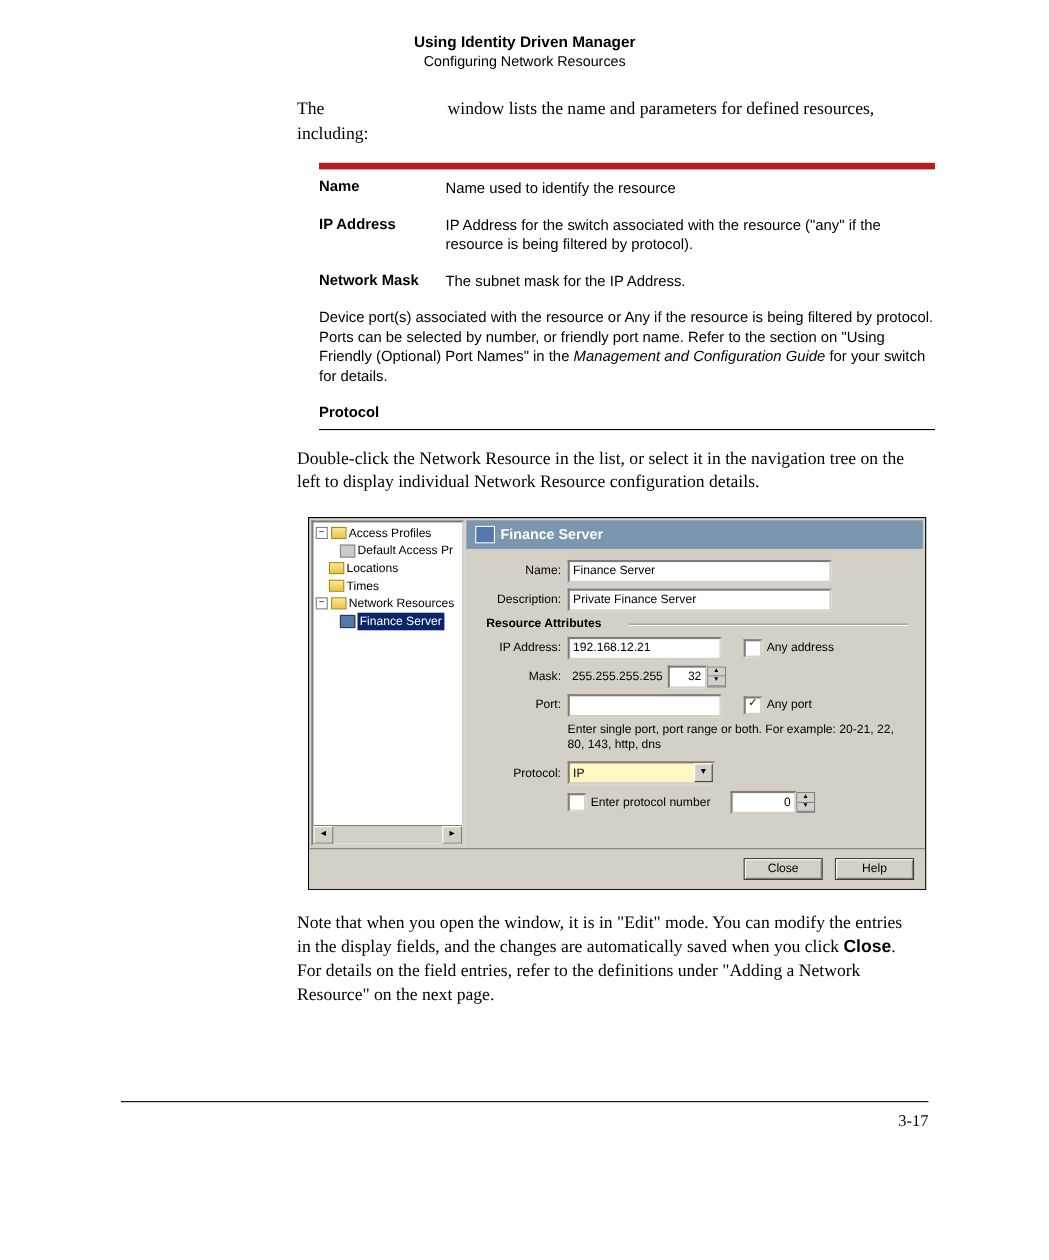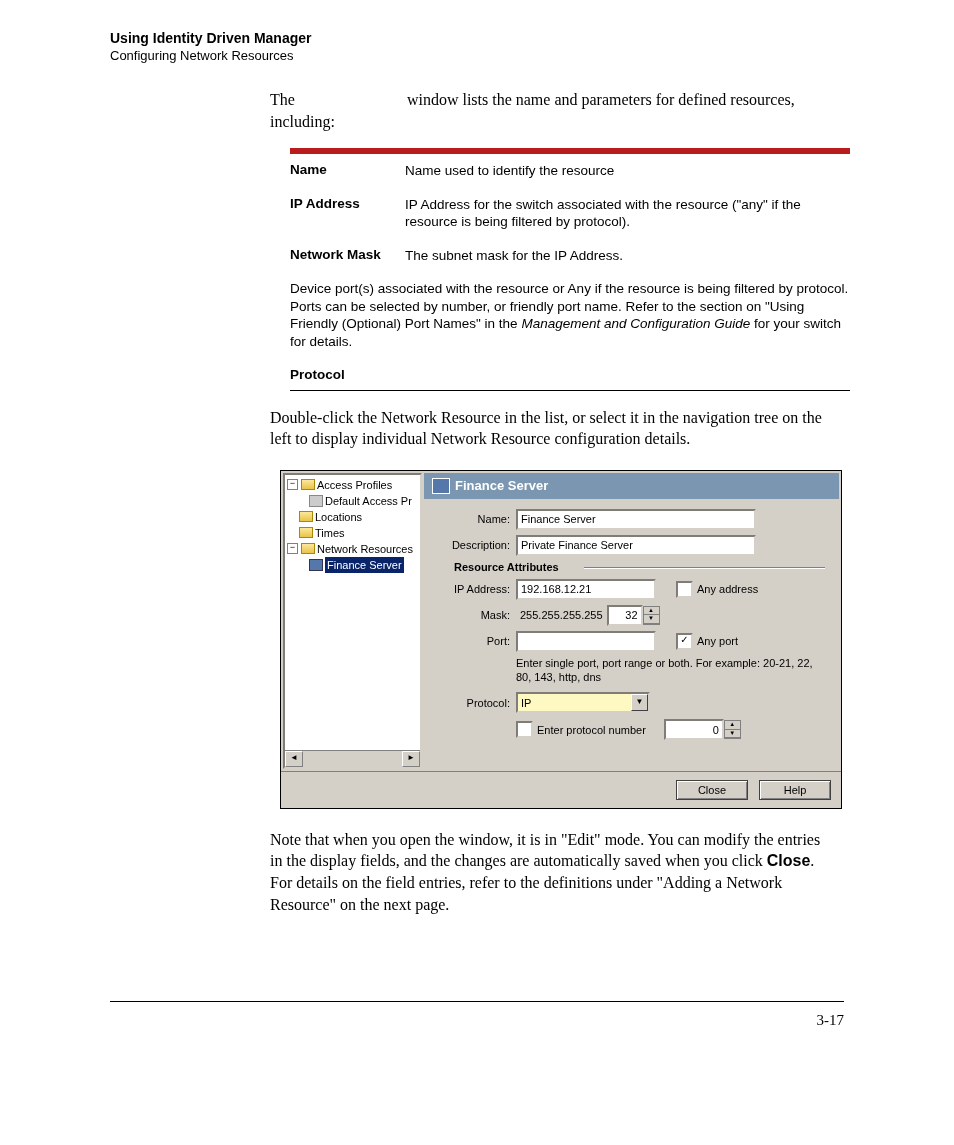--- a/index.html
+++ b/index.html
@@ -8,21 +8,21 @@
     background: #fff;
     font-family: Georgia, 'Times New Roman', serif;
     width: 954px;
     color: #000;
   }
   .page {
     padding: 30px 110px 30px 110px;
     box-sizing: border-box;
   }
   .header {
-    text-align: left;
+    text-align: center;
     margin-bottom: 26px;
     font-family: Arial, Helvetica, sans-serif;
   }
   .header .bold {
     font-weight: bold;
     font-size: 14px;
   }
   .header .sub {
     font-size: 13px;
     margin-top: 2px;
@@ -212,21 +212,21 @@
   .form-input {
     border: 2px inset #d4d0c8;
     background: #fff;
     height: 17px;
     padding: 0 3px;
     font-size: 11px;
     font-family: Tahoma, Arial, sans-serif;
   }
   .fieldset-label {
     font-weight: bold;
-    margin: 4px 0 6px 16px;
+    margin: 4px 0 6px 4px;
     position: relative;
   }
   .fieldset-label::after {
     content: "";
     position: absolute;
     left: 130px;
     right: 0;
     top: 50%;
     border-top: 1px solid #808080;
     border-bottom: 1px solid #fff;

